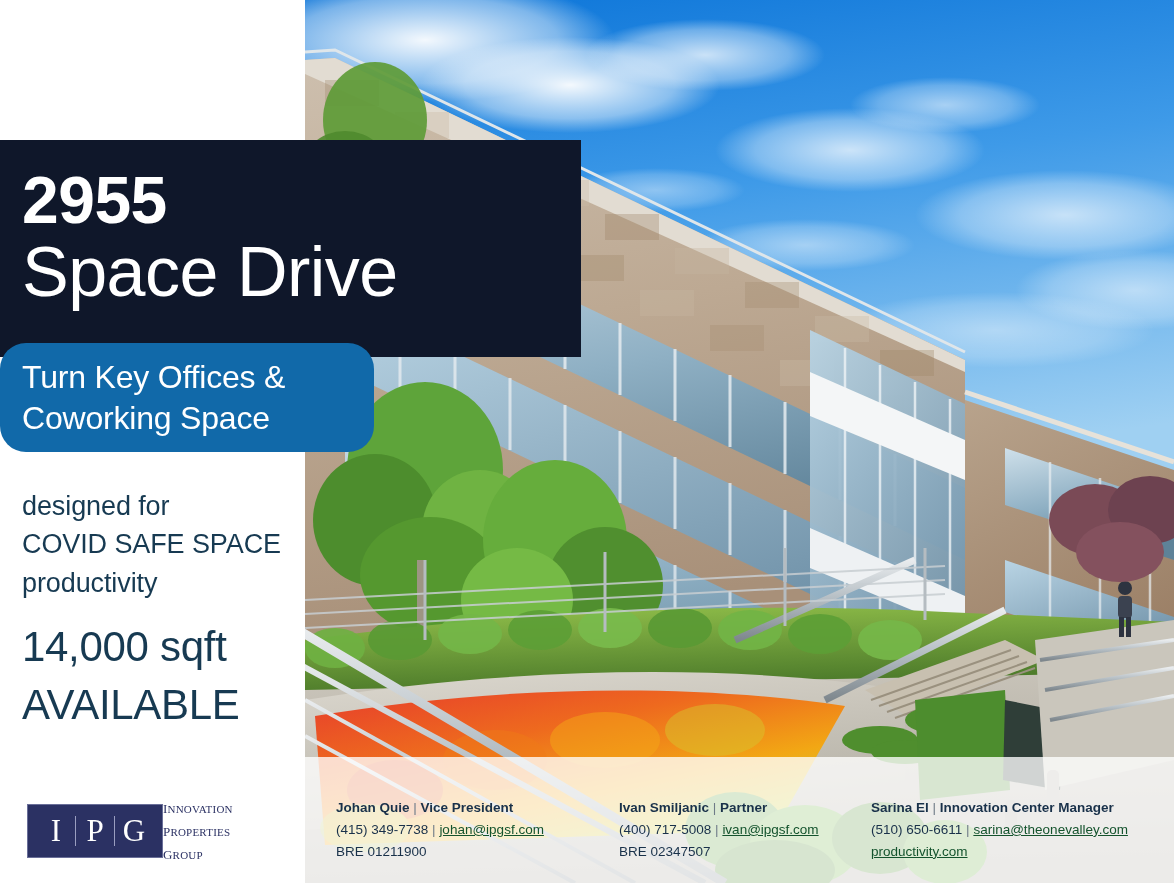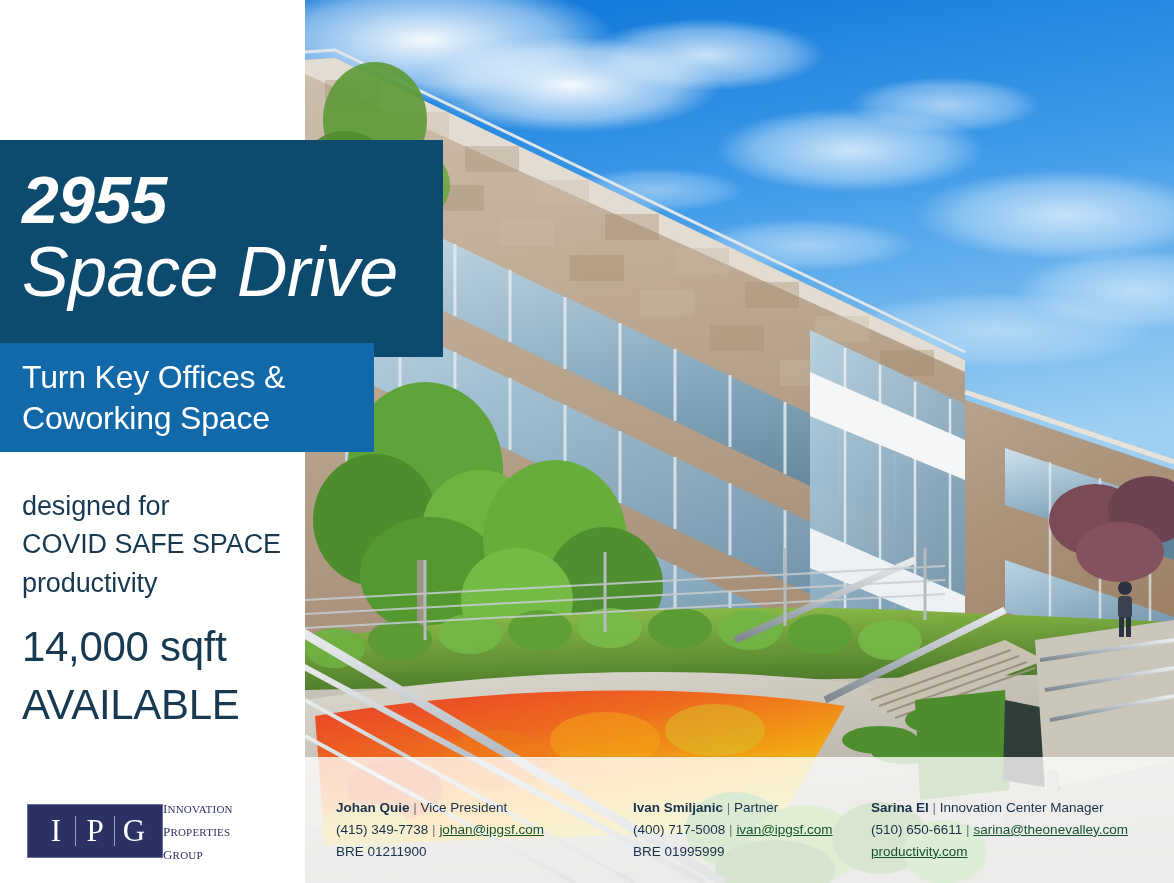--- a/index.html
+++ b/index.html
@@ -56,25 +56,24 @@
     font-size: 22px;
     color: #163a55;
     font-weight: 400;
     letter-spacing: 0.2px;
   }
 
   
   .navy-block {
     position: absolute;
     left: 0; top: 140px;
-    width: 443px; height: 217px;
-    background: #0c4a6e;
+    width: 581px; height: 217px;
+    background: #0f172a;
     z-index: 5;
     padding: 28px 0 0 22px;
-    font-style: italic;
   }
   .addr-number {
     color: #ffffff;
     font-size: 66px;
     font-weight: 700;
     line-height: 0.98;
     letter-spacing: -0.5px;
   }
   .addr-street {
     color: #ffffff;
@@ -86,20 +85,21 @@
   }
 
   
   .blue-band {
     position: absolute;
     left: 0; top: 343px;
     width: 374px; height: 109px;
     background: #1169a9;
     z-index: 6;
     padding: 14px 0 0 22px;
+    border-radius: 26px;
   }
   .blue-band-line {
     color: #ffffff;
     font-size: 32px;
     font-weight: 400;
     line-height: 1.28;
     letter-spacing: -0.2px;
     white-space: nowrap;
   }
 
@@ -192,25 +192,25 @@
   }
   .contact {
     position: absolute;
     top: 40px;
     color: #19314a;
     font-size: 13.5px;
     line-height: 1.62;
     white-space: nowrap;
   }
   .contact-1 { left: 31px; }
-  .contact-2 { left: 328px; }
+  .contact-2 { left: 314px; }
   .contact-3 { left: 566px; }
   .c-name { font-weight: 700; }
   .c-sep  { color: #6f7b88; font-weight: 400; }
-  .c-role { font-weight: 400; }
+  .c-role { font-weight: 700; }
   .c-link { text-decoration: underline; color: #14532d; }
   .c-bre  { font-weight: 400; }
 
 </style>
 </head>
 <body>
 
 <div class="flyer">
 
   <div class="photo">
@@ -562,21 +562,21 @@
       <div>
         <span class="c-name">Ivan Smiljanic</span>
         <span class="c-sep">|</span>
         <span class="c-role">Partner</span>
       </div>
       <div>
         <span>(400) 717-5008</span>
         <span class="c-sep">|</span>
         <span class="c-link">ivan@ipgsf.com</span>
       </div>
-      <div class="c-bre">BRE 01995999</div>
+      <div class="c-bre">BRE 02347507</div>
     </div>
 
     <div class="contact contact-3">
       <div>
         <span class="c-name">Sarina El</span>
         <span class="c-sep">|</span>
         <span class="c-role">Innovation Center Manager</span>
       </div>
       <div>
         <span>(510) 650-6611</span>

